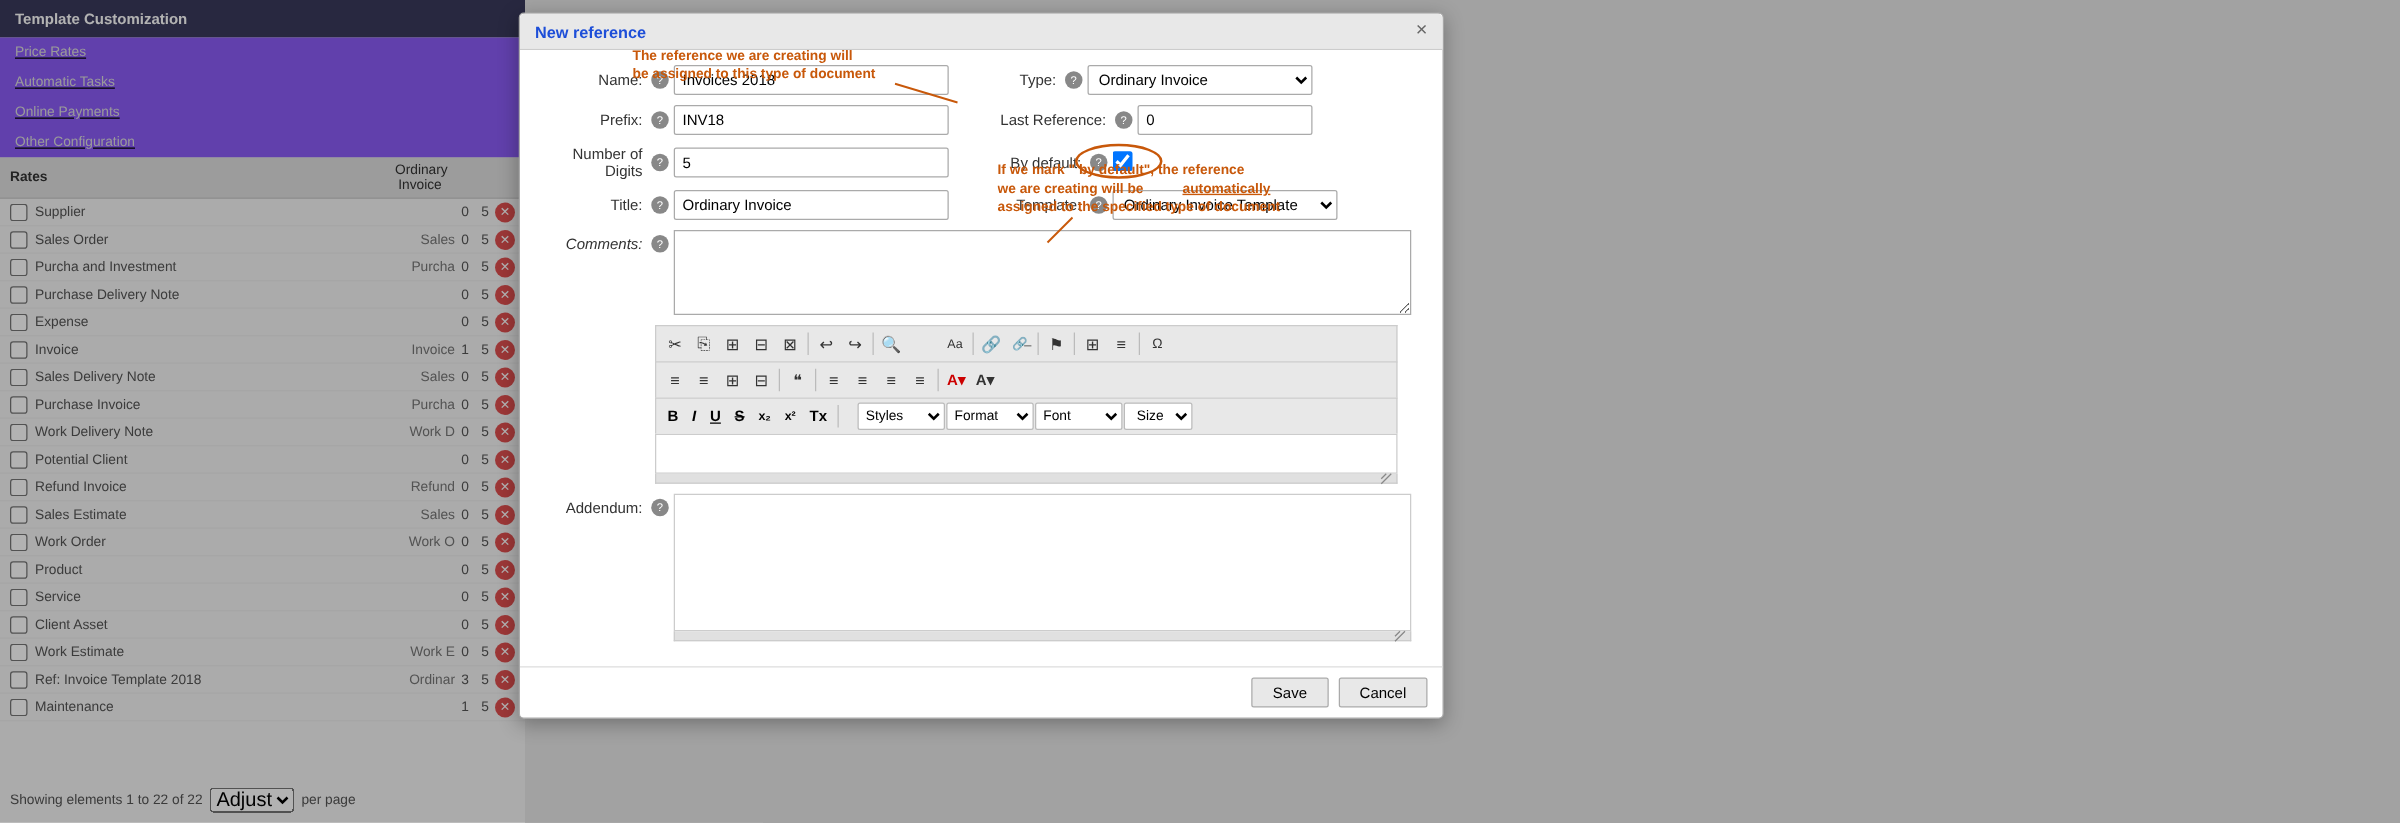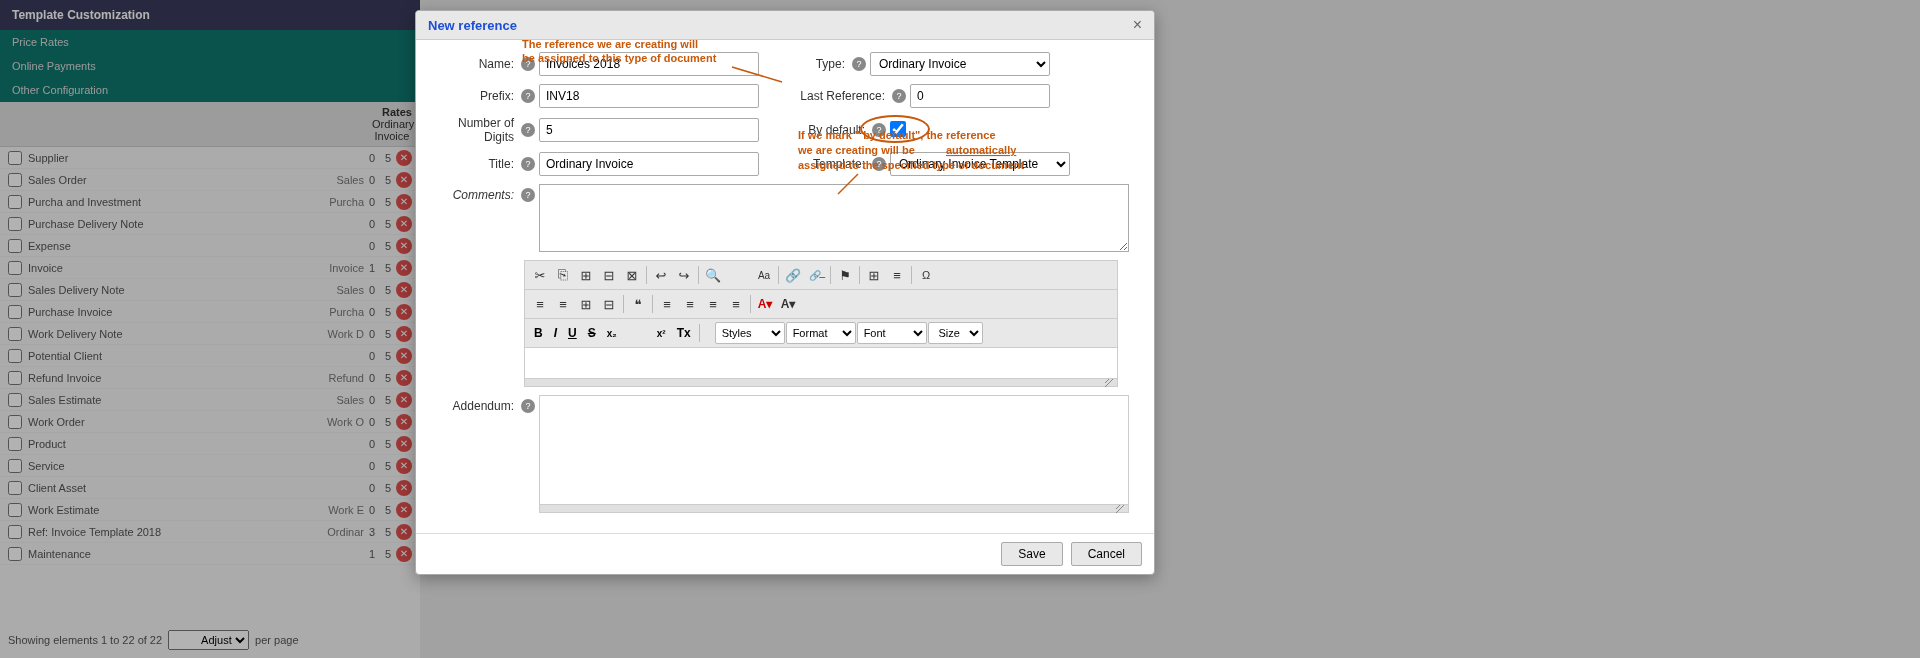--- a/index.html
+++ b/index.html
@@ -276,27 +276,28 @@
     }
   </style>
 </head>
 <body>
 
 <div class="bg-sidebar">
 
   <div style="background:#3a3a5c; padding:8px 12px;">
     <span style="color:white; font-size:12px; font-weight:bold;">Template Customization</span>
   </div>
-  <div style="background:#0f766e;">
+  <div style="background:#8b5cf6;text-decoration:underline;">
     <div style="padding:6px 12px; color:#ddd; font-size:11px; cursor:pointer;">Price Rates</div>
+    <div style="padding:6px 12px; color:#ddd; font-size:11px; cursor:pointer;">Automatic Tasks</div>
     <div style="padding:6px 12px; color:#ddd; font-size:11px; cursor:pointer;">Online Payments</div>
     <div style="padding:6px 12px; color:#ddd; font-size:11px; cursor:pointer;">Other Configuration</div>
   </div>
 
-  <div style="display:flex; align-items:flex-end; padding:4px 8px; background:#e0e0e0; border-bottom:1px solid #ccc;flex-direction:column;">
+  <div style="display:flex; align-items:center; padding:4px 8px; background:#e0e0e0; border-bottom:1px solid #ccc;">
     <span style="font-size:11px; color:#333; flex:1; font-weight:bold;">Rates</span>
     <span style="font-size:11px; color:#333; width:40px; text-align:center;">Ordinary Invoice</span>
     <span style="font-size:11px; color:#555; width:20px; text-align:center;"></span>
     <span style="font-size:11px; color:#555; width:20px; text-align:center;"></span>
     <span style="font-size:11px; width:16px;"></span>
   </div>
 
   <div class="sidebar-row">
     <input type="checkbox" class="sidebar-checkbox" style="">
     <span class="sidebar-label">Supplier</span>
@@ -437,38 +438,38 @@
   <div class="sidebar-row">
     <input type="checkbox" class="sidebar-checkbox" style="">
     <span class="sidebar-label">Maintenance</span>
     <span class="sidebar-num">1</span>
     <span class="sidebar-num">5</span>
     <div class="sidebar-icon-del">✕</div>
   </div>
 
   <div style="position:absolute; bottom:8px; left:8px; display:flex; align-items:center; gap:6px;margin-top:42px;">
     <span style="font-size:11px; color:#555;">Showing elements 1 to 22 of 22</span>
-    <select style="font-size:11px; height:20px;padding-left:28px;">
+    <select style="font-size:16px; height:20px;">
       <option>Adjust</option>
     </select>
     <span style="font-size:11px; color:#555;">per page</span>
   </div>
 </div>
 
 <div class="modal-backdrop"></div>
 
 <div class="modal">
 
   <div class="modal-header">
     <span class="modal-header-title">New reference</span>
     <button class="modal-close">×</button>
   </div>
 
   <div style="position:relative;">
-    <div style="position:absolute; top:-8px; left:96px; z-index:10; pointer-events:none;">
+    <div style="position:absolute; top:-8px; left:80px; z-index:10; pointer-events:none;">
       <svg width="320" height="55">
         <text x="10" y="16" font-size="11" font-weight="bold" fill="#c8580a" font-family="Arial">The reference we are creating will</text>
         <text x="10" y="30" font-size="11" font-weight="bold" fill="#c8580a" font-family="Arial">be assigned to this type of document</text>
         <line x1="220" y1="35" x2="270" y2="50" stroke="#c8580a" stroke-width="1.5"></line>
       </svg>
     </div>
   </div>
 
   <div class="modal-body">
 
@@ -579,21 +580,21 @@
         <button class="toolbar-btn" title="Text color" style="font-size:12px; font-weight:bold; color:#c00;">A▾</button>
         <button class="toolbar-btn" title="Background color" style="font-size:12px; font-weight:bold;">A▾</button>
       </div>
 
       <div class="editor-toolbar" style="border-top:1px solid #ccc;">
         <button class="format-btn" style="font-weight:bold;">B</button>
         <button class="format-btn" style="font-style:italic;">I</button>
         <button class="format-btn" style="text-decoration:underline;">U</button>
         <button class="format-btn" style="text-decoration:line-through;">S</button>
         <button class="format-btn" style="font-size:10px;">x₂</button>
-        <button class="format-btn" style="font-size:10px;margin-left:29px;">x²</button>
+        <button class="format-btn" style="font-size:10px;">x²</button>
         <button class="format-btn">Tx</button>
         <div class="toolbar-separator"></div>
         <select class="toolbar-dropdown" style="width:70px;margin-left:12px;">
           <option>Styles</option>
         </select>
         <select class="toolbar-dropdown" style="width:70px;">
           <option>Format</option>
         </select>
         <select class="toolbar-dropdown" style="width:70px;">
           <option>Font</option>

